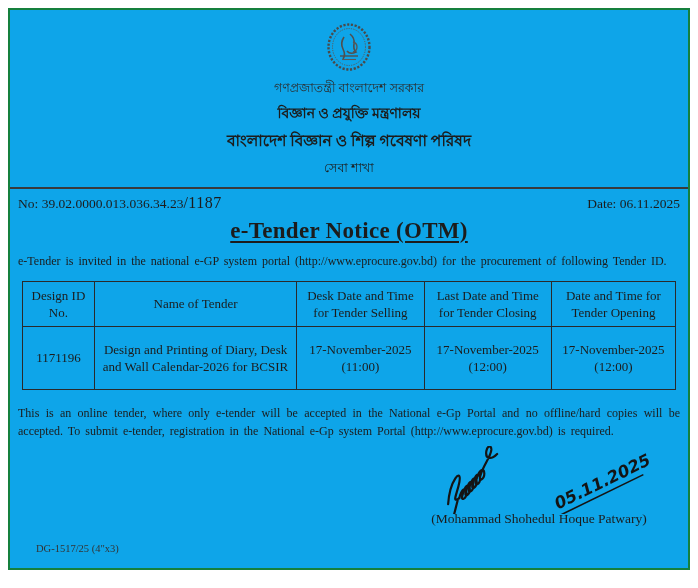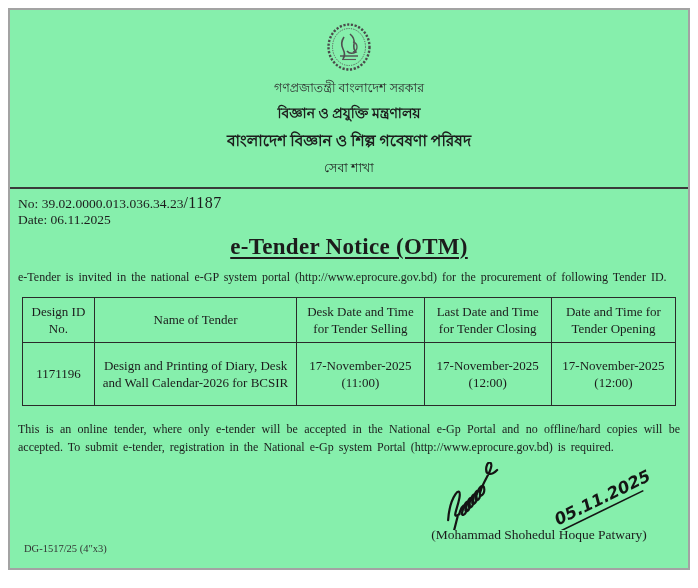--- a/index.html
+++ b/index.html
@@ -14,22 +14,22 @@
     font-family: "Liberation Serif", "DejaVu Serif", serif;
     color: #1c1c1c;
     overflow: hidden;
   }
   .page {
     position: absolute;
     left: 8px;
     top: 8px;
     right: 8px;
     bottom: 18px;
-    border: 2px solid #a3a3a3;
-    background: #86efac;
+    border: 2px solid #15803d;
+    background: #0ea5e9;
     box-sizing: border-box;
     overflow: hidden;
   }
   
   .doc-header {
     text-align: center;
     padding-top: 12px;
   }
   .seal {
     display: inline-block;
@@ -44,21 +44,20 @@
     border-top: 2px solid #3a3a3a;
     margin: 8px 0 0 0;
   }
   
   .meta-row {
     display: flex;
     justify-content: space-between;
     align-items: baseline;
     padding: 5px 8px 0 8px;
     font-size: 13.5px;
-    flex-direction: column;
   }
   .ref-suffix { font-size: 16px; letter-spacing: 0.5px; }
   
   .doc-title {
     text-align: center;
     font-size: 23px;
     font-weight: bold;
     margin: 6px 0 8px 0;
     text-decoration: underline;
     text-decoration-thickness: 2px;
@@ -103,21 +102,21 @@
   .sign-block {
     width: 290px;
     margin: 6px 4px 0 auto;
     text-align: center;
   }
   .sign-art { display: block; margin: 0 auto -4px auto; }
   .sign-name   { font-size: 13.5px; line-height: 1.3; }
   
   .print-code {
     position: absolute;
-    left: 14px;
+    left: 26px;
     bottom: 14px;
     font-size: 10.5px;
     color: #333;
   }
   .sig-date-text {
     font-family: "DejaVu Sans", sans-serif;
     font-style: italic;
     font-weight: bold;
   }
 </style>

